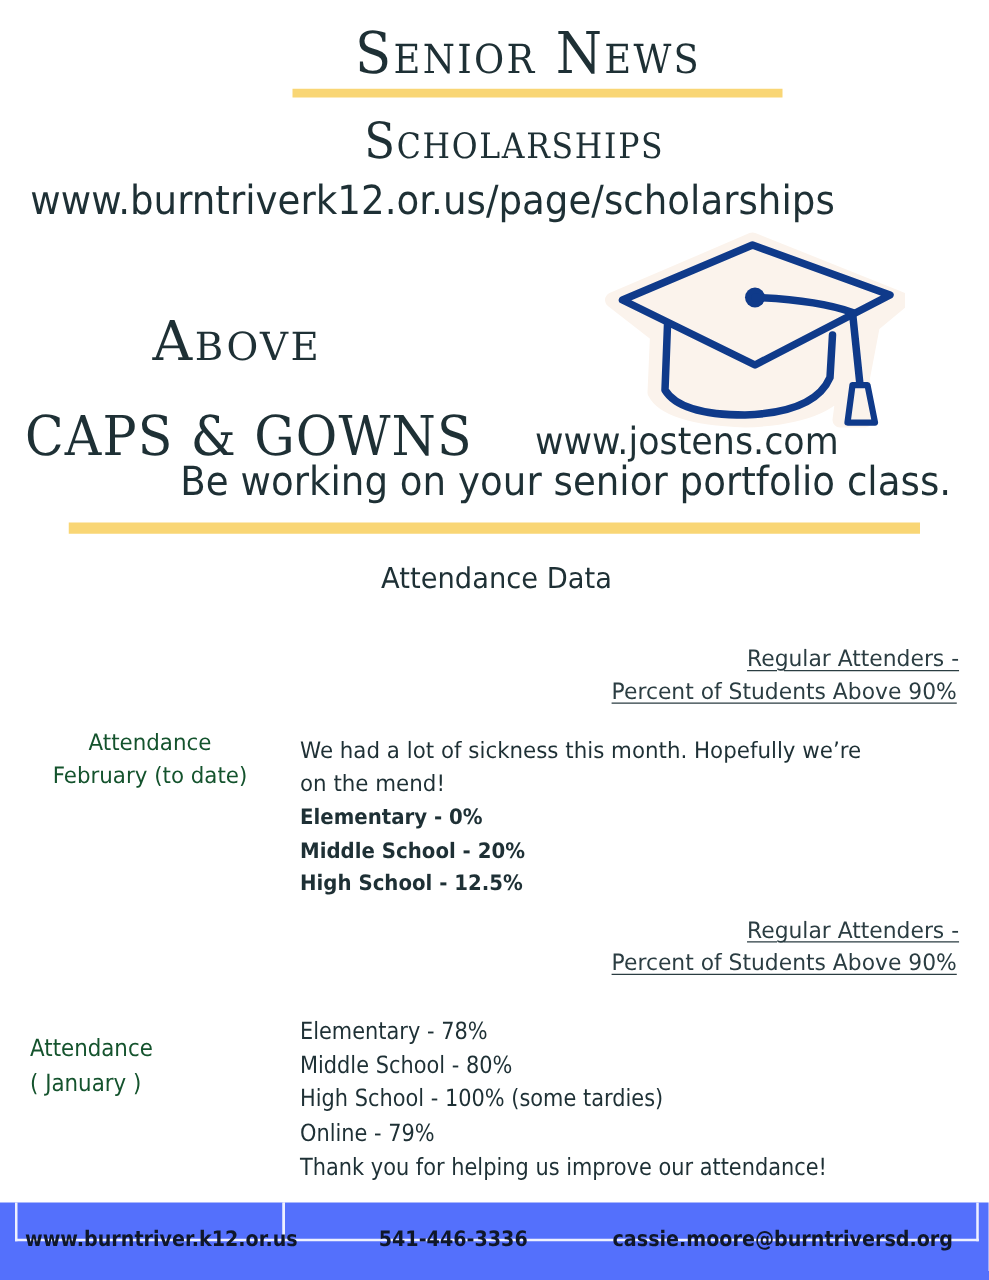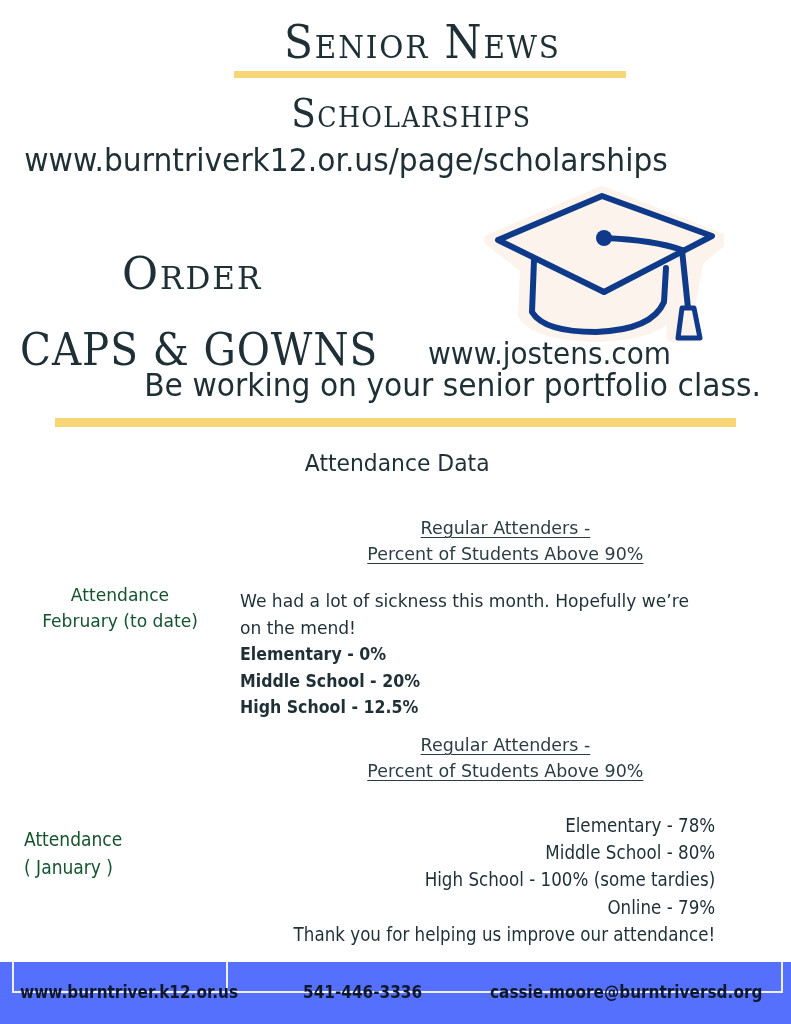--- a/index.html
+++ b/index.html
@@ -48,28 +48,28 @@
 
     .cap-icon { left: 484px; top: 184px; width: 240px; height: 162px; }
 
     .att-heading {
       left: 0; width: 795px; top: 448px; text-align: center;
       font-size: 23px; line-height: 30px; text-decoration: underline;
       text-decoration-thickness: 1px; text-underline-offset: 4px;
     }
     .att-heading .inner { display: inline-block; transform: scaleX(0.95); }
     .reg-head {
-      left: 240px; width: 530px; text-align: center;
+      left: 240px; width: 530px; text-align: right;
       font-size: 18px; line-height: 26px; color: #2b3d42;
     }
     .reg-head span { text-decoration: underline; text-decoration-thickness: 1px; text-underline-offset: 3px; display: inline-block; transform: scaleX(0.97); }
     .body-lines { left: 240px; width: 540px; font-size: 18px; line-height: 26.5px; white-space: nowrap; }
     .body-lines .ln { display: block; transform: scaleX(0.95); transform-origin: left; }
     .body-lines .ln.bold { font-weight: bold; font-size: 17px; transform: scaleX(0.93); }
-    .jan-lines { left: 240px; width: 540px; font-size: 19px; line-height: 27.2px; white-space: nowrap; text-align: right; }
+    .jan-lines { left: 240px; width: 540px; font-size: 19px; line-height: 27.2px; white-space: nowrap; }
     .jan-lines .ln { display: block; transform: scaleX(0.88); transform-origin: left; font-weight: 500; }
     .side-label { font-size: 18px; line-height: 26px; color: #14532d; }
     .side-feb { left: 20px; width: 200px; top: 582px; text-align: center; }
     .side-feb .ln { display: block; transform: scaleX(0.95); }
     .side-jan { left: 24px; top: 826px; font-size: 19px; line-height: 27.5px; }
     .side-jan .ln { display: block; transform: scaleX(0.9); transform-origin: left; }
 
     .footer { left: 0; top: 962px; width: 791px; height: 62px; background: #5470fc; }
     .footer-frame { border: 2px solid #eef0ff; border-top: none; }
     .footer-text { top: 980px; font-size: 17px; color: #0f172a; line-height: 24px; white-space: nowrap; font-weight: bold; }
@@ -85,21 +85,21 @@
 
 <svg class="abs cap-icon" viewBox="0 0 240 162">
   <path d="M6 56 L118 8 L238 56 L214 76 L206 118 L208 152 L188 152 L192 122 Q178 150 112 152 Q50 150 40 130 L42 84 Z" fill="#fbf3ec" stroke="#fbf3ec" stroke-width="12" stroke-linejoin="round"></path>
   <path d="M14 56 L118 12 L228 52 L120 108 Z" fill="#fbf3ec" stroke="#0f3a8a" stroke-width="6" stroke-linejoin="round"></path>
   <path d="M50 76 L48 128 Q60 148 112 148 Q168 146 180 118 L182 84" fill="none" stroke="#0f3a8a" stroke-width="6" stroke-linejoin="round" stroke-linecap="round"></path>
   <circle cx="120" cy="54" r="8" fill="#0f3a8a"></circle>
   <path d="M120 54 Q170 56 198 66 L204 124" fill="none" stroke="#0f3a8a" stroke-width="6" stroke-linecap="round"></path>
   <path d="M198 124 L194 154 L216 154 L210 124 Z" fill="#fbf3ec" stroke="#0f3a8a" stroke-width="5" stroke-linejoin="round"></path>
 </svg>
 
-<div class="abs order">Order</div>
+<div class="abs order">Above</div>
 <div class="abs caps"><span class="inner">CAPS &amp; GOWNS</span></div>
 <div class="abs jostens"><span class="inner">www.jostens.com</span></div>
 <div class="abs portfolio"><span class="inner">Be working on your senior portfolio class.</span></div>
 <div class="abs gold-bar" style="left:55px; top:418px; width:681px; height:9px;"></div>
 
 <div class="abs att-heading"><span class="inner">Attendance Data</span></div>
 
 <div class="abs reg-head" style="top:515px;">
   <div><span>Regular Attenders -</span></div>
   <div><span>Percent of Students Above 90%</span></div>

